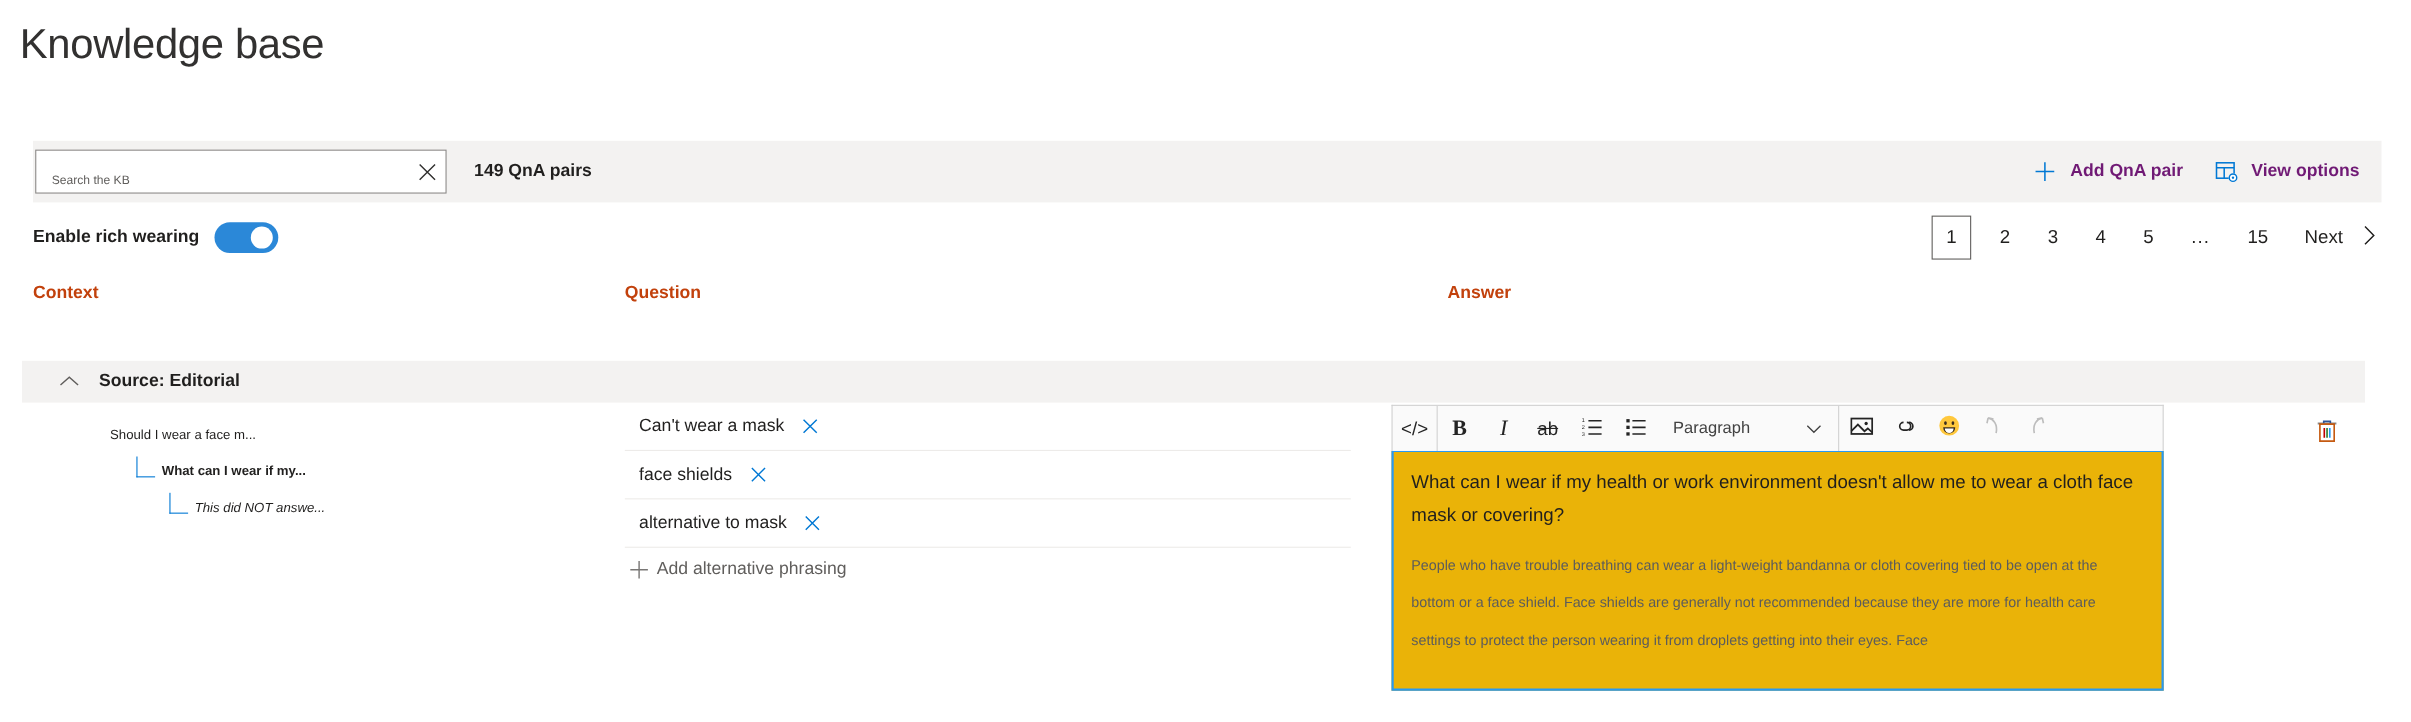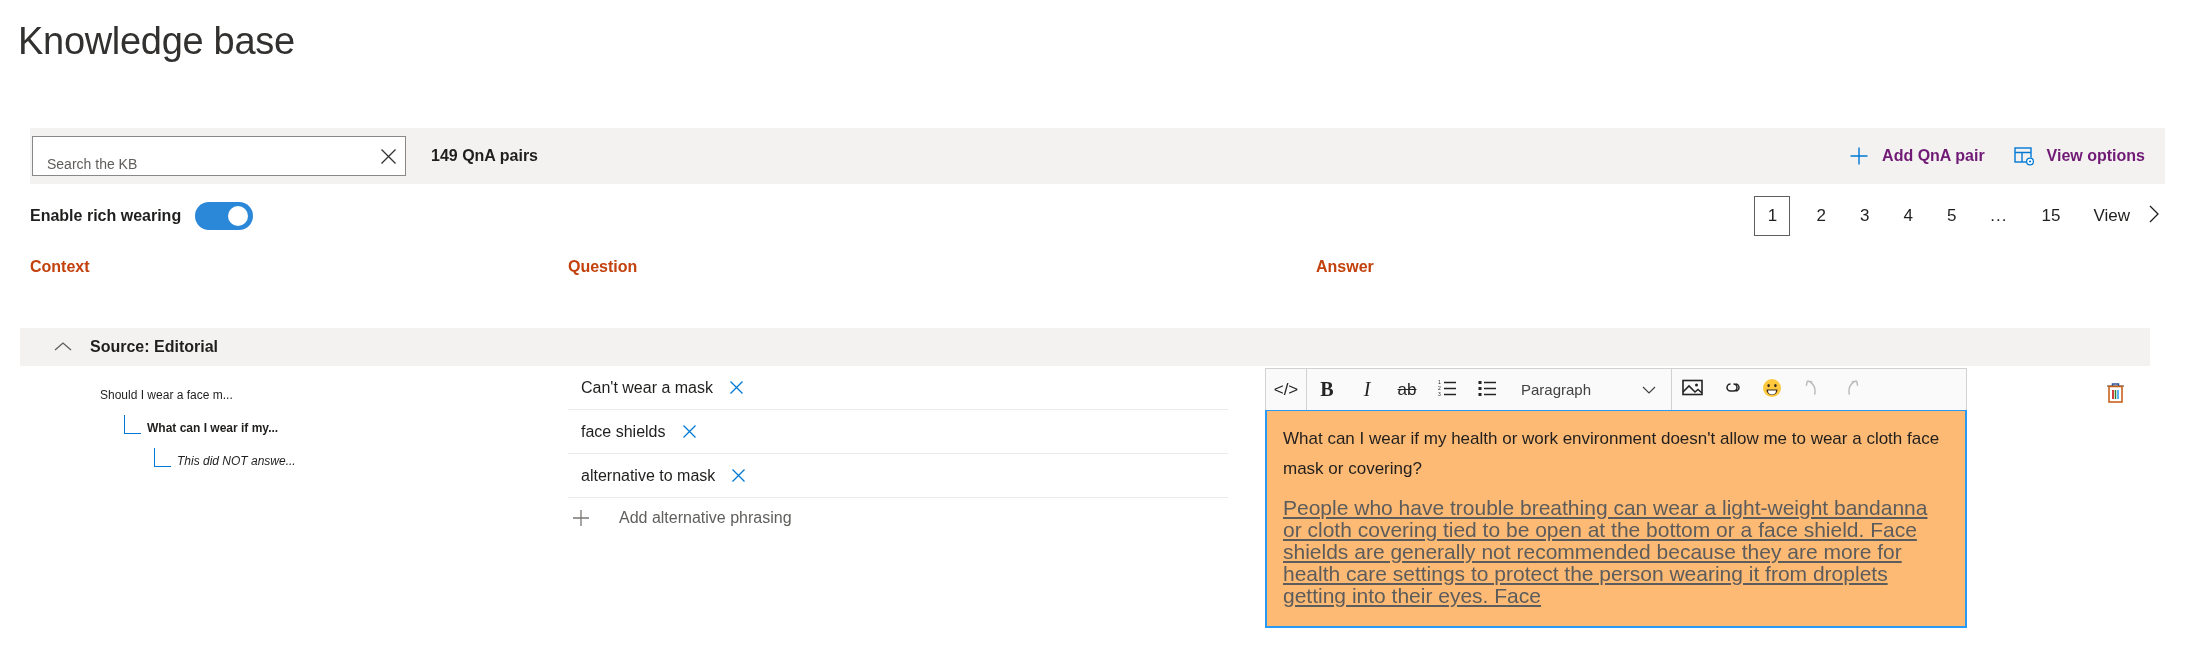--- a/index.html
+++ b/index.html
@@ -49,21 +49,21 @@
     box-sizing: border-box;
     display: flex;
     align-items: center;
   }
   .search-input {
     flex: 1;
     border: 0;
     outline: none;
     background: transparent;
     font-family: "Liberation Sans", sans-serif;
-    font-size: 14px;
+    font-size: 11px;
     color: #323130;
     padding: 15px 12px 0 14px;
     height: 36px;
   }
   .search-input::placeholder { color: #605e5c; opacity: 1; }
   .search-clear {
     width: 34px;
     height: 36px;
     display: flex;
     align-items: center;
@@ -258,21 +258,21 @@
   .q-remove {
     margin-left: 15px;
     color: #0078d4;
     cursor: pointer;
     display: flex;
     align-items: center;
   }
   .q-add {
     display: flex;
     align-items: center;
-    gap: 28px;
+    gap: 6px;
     height: 40px;
     padding-left: 3px;
     cursor: pointer;
   }
   .q-add-label { font-size: 16px; color: #605e5c; }
   .q-add-plus { color: #797775; display: flex; align-items: center; }
 
   
   .editor {
     position: absolute;
@@ -312,38 +312,37 @@
     cursor: pointer;
     min-width: 150px;
   }
   .tb-select-label { font-size: 15px; color: #424242; }
   .tb-select-chev { margin-left: auto; padding-right: 14px; color: #424242; display: flex; }
   .tb-btn.disabled { color: #bdbdbd; cursor: default; }
 
   .editor-body {
     border: 2px solid #2899f5;
     border-top: 1px solid #2899f5;
-    background: #fdba74;
+    background: #eab308;
     box-sizing: border-box;
     height: 218px;
     overflow: hidden;
     padding: 13px 16px 0 16px;
   }
   .ans-p1 {
     font-size: 17px;
     line-height: 30px;
     color: #201f1e;
     margin: 0 0 13px 0;
   }
   .ans-p2 {
-    font-size: 21px;
-    line-height: 22px;
+    font-size: 13px;
+    line-height: 34px;
     color: #5c5c5c;
     margin: 0;
-    text-decoration: underline;
   }
 
   .delete-cell {
     position: absolute;
     left: 2095px;
     top: 8px;
     width: 40px;
     height: 40px;
     display: flex;
     align-items: center;
@@ -408,21 +407,21 @@
 
   <div class="pagination">
     <div class="page-item current">1</div>
     <div class="page-item">2</div>
     <div class="page-item">3</div>
     <div class="page-item">4</div>
     <div class="page-item">5</div>
     <div class="page-item ellipsis">...</div>
     <div class="page-item">15</div>
     <div class="page-next">
-      <span>View</span>
+      <span>Next</span>
       <span>
         <svg width="16" height="22" viewBox="0 0 16 22" aria-hidden="true">
           <path d="M4 3 L12 11 L4 19" stroke="currentColor" stroke-width="1.3" fill="none"></path>
         </svg>
       </span>
     </div>
   </div>
 
 </div>
 

